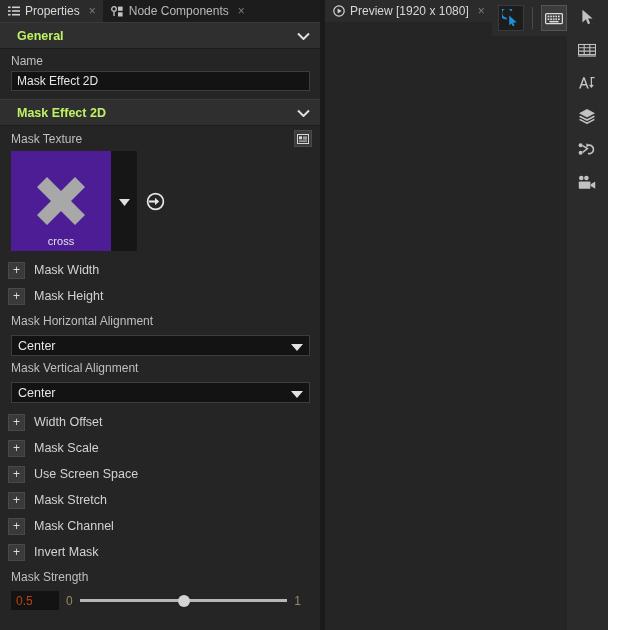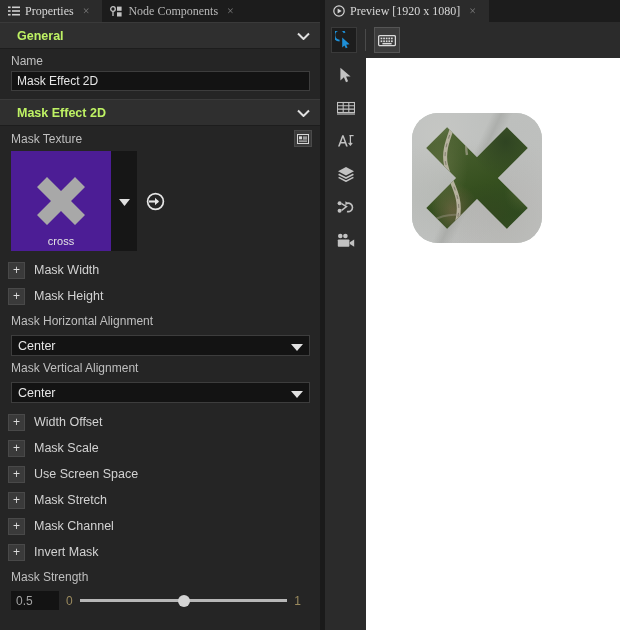--- a/index.html
+++ b/index.html
@@ -26,27 +26,26 @@
   .tabstrip {
     height: 22px;
     background: #1c1c1c;
     display: flex;
     align-items: stretch;
     flex: 0 0 auto;
   }
   .tab {
     display: flex; align-items: center;
     gap: 5px;
-    padding: 0 13px 0 8px;
+    padding: 0 7px 0 8px;
     font-size: 12px;
     color: #b9b9b9;
     background: #1c1c1c;
     position: relative;
     cursor: default;
-    font-family: Liberation Serif, serif;
   }
   .tab.active {
     background: #2b2b2b;
     color: #d8d8d8;
   }
   .tab .tab-label { white-space: nowrap; }
   .tab .tab-close {
     color: #7d7d7d;
     font-size: 12px;
     margin-left: 4px;
@@ -175,21 +174,21 @@
 
   
   .slider-row {
     display: flex; align-items: center;
     padding: 4px 12px 0 11px;
     gap: 0;
   }
   .slider-value {
     width: 48px; height: 19px;
     background: #131313;
-    color: #a3a3a3;
+    color: #c2410c;
     font-size: 12px;
     display: flex; align-items: center;
     padding-left: 5px;
     box-sizing: border-box;
   }
   .slider-min, .slider-max {
     color: #9a8a5e;
     font-size: 12px;
     padding: 0 7px;
   }
@@ -214,21 +213,21 @@
 
   .panel-divider {
     width: 5px; height: 630px;
     background: #1a1a1a;
   }
 
   
   #right-panel {
     flex: 1; height: 630px;
     background: #252525;
-    display: flex; flex-direction: column;
+    display: flex; flex-direction: row;
     position: relative;
   }
   .preview-tabstrip {
     height: 22px;
     background: #1c1c1c;
     display: flex;
     flex: 0 0 auto;
   }
   .preview-toolbar {
     height: 36px;

